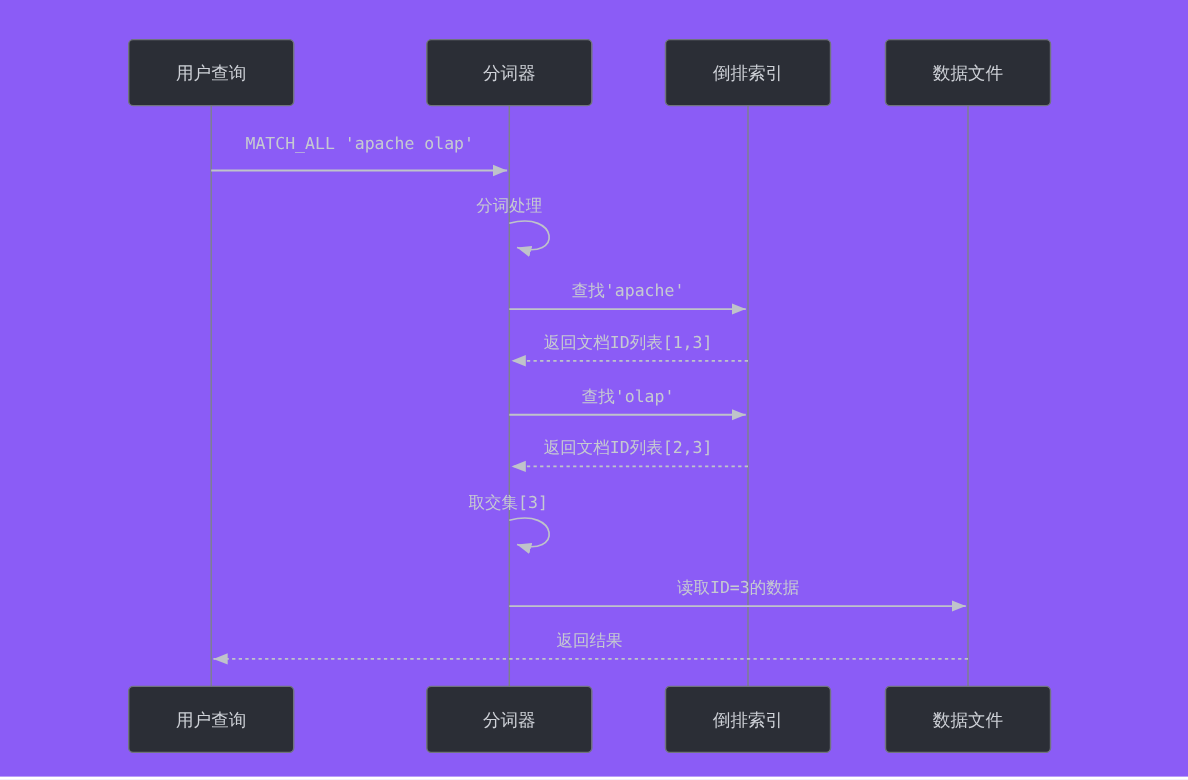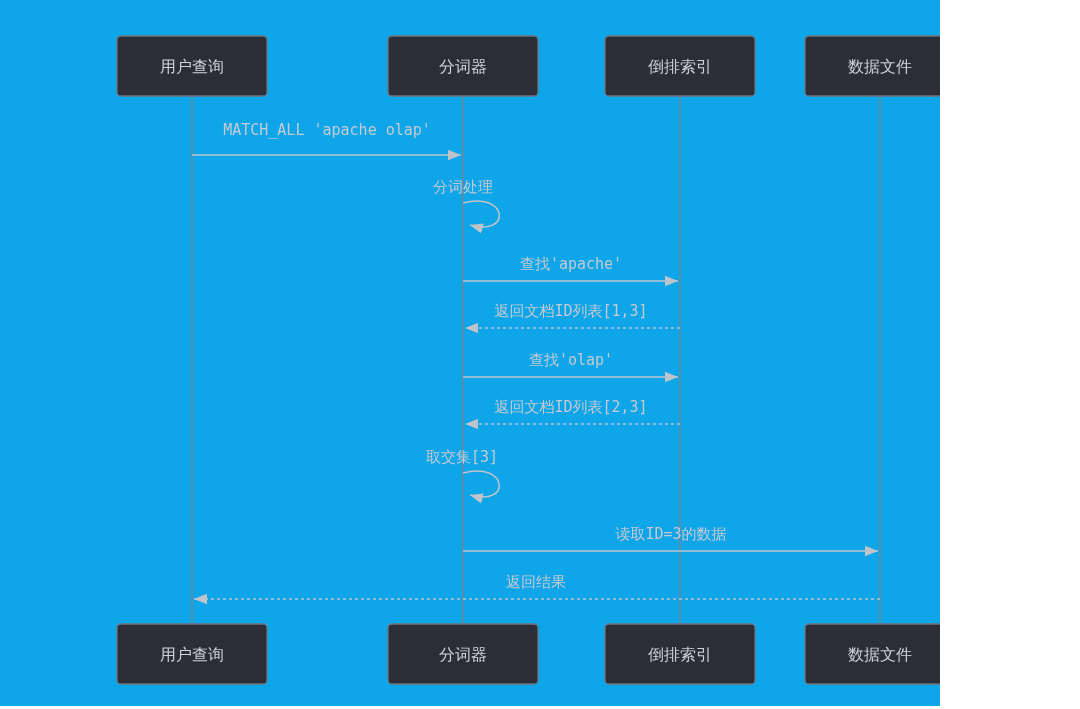--- a/index.html
+++ b/index.html
@@ -2,23 +2,23 @@
 <html><head>
 <meta charset="utf-8">
 <style>
   html, body {
     margin: 0;
     padding: 0;
     background: #ffffff;
   }
   .stage {
     position: relative;
-    width: 940px;
+    width: 1080px;
     height: 709px;
-    background: #0ea5e9;
+    background: #8b5cf6;
     overflow: hidden;
     font-family: "DejaVu Sans Mono", "DejaVu Sans", sans-serif;
   }
   .bottom-strip {
     position: absolute;
     left: 0;
     bottom: 0;
     width: 100%;
     height: 3px;
     background: #ffffff;

